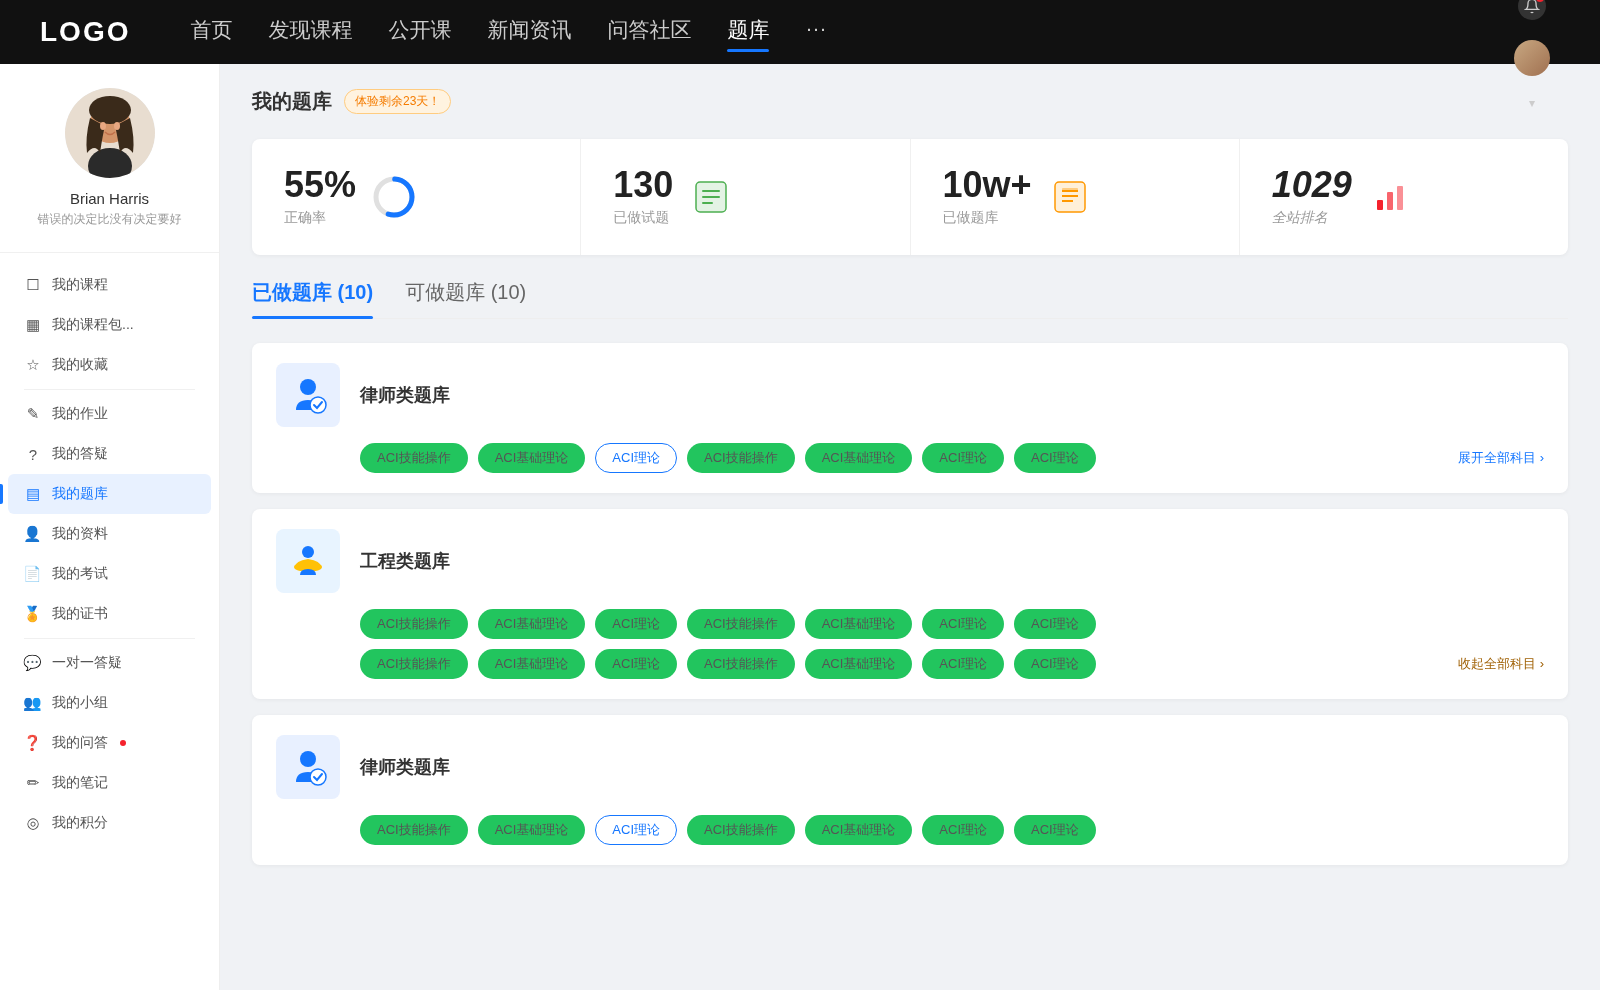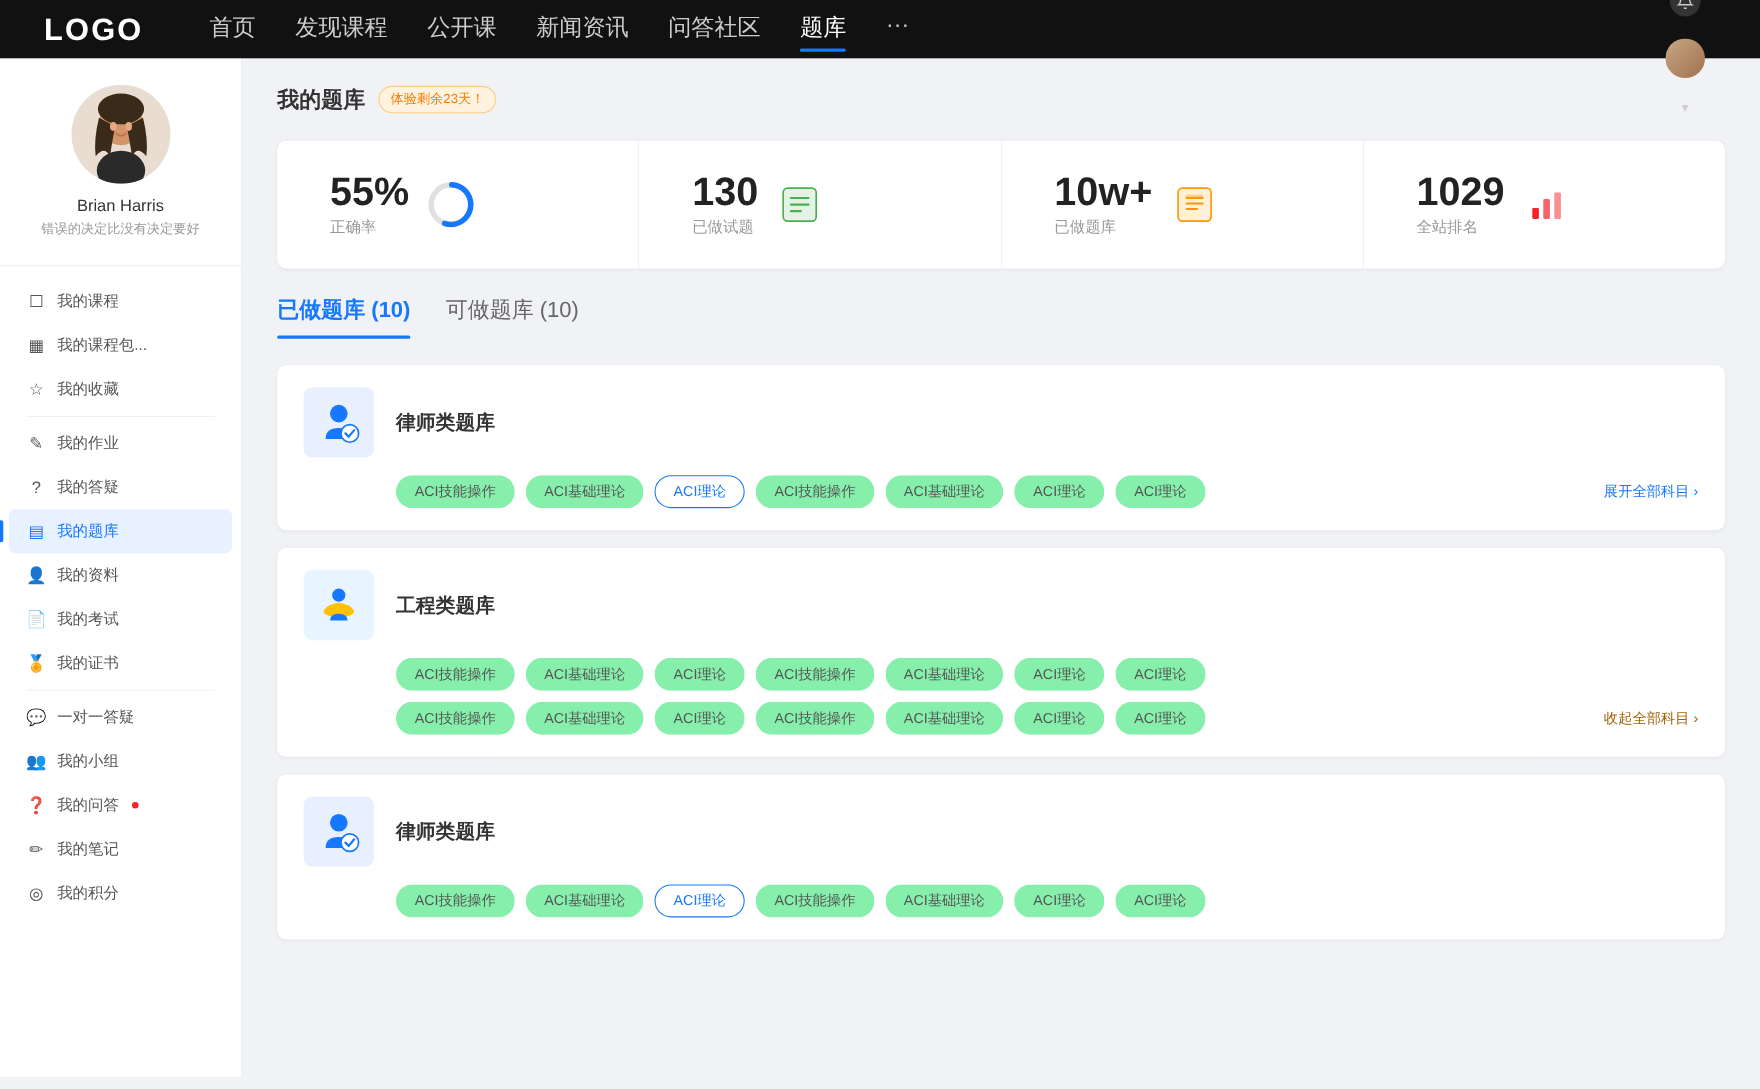--- a/index.html
+++ b/index.html
@@ -1,21 +1,21 @@
 <!DOCTYPE html>
 <html><head>
   <meta charset="utf-8">
   <style>
     * { box-sizing: border-box; margin: 0; padding: 0; }
     body { font-family: -apple-system, BlinkMacSystemFont, "PingFang SC", "Microsoft YaHei", sans-serif; background: #f0f2f5; color: #333; }
 
     
     .topnav {
       background: #111;
-      height: 53px;
+      height: 64px;
       display: flex;
       align-items: center;
       padding: 0 40px;
       color: #fff;
       position: relative;
       z-index: 10;
     }
     .topnav-logo {
       font-size: 28px;
       font-weight: bold;
@@ -207,27 +207,27 @@
     .stats-row {
       display: flex;
       background: #fff;
       border-radius: 8px;
       margin-bottom: 24px;
       overflow: hidden;
       box-shadow: 0 1px 4px rgba(0,0,0,0.05);
     }
     .stat-item {
       flex: 1;
-      padding: 28px 48px;
+      padding: 28px 32px;
       display: flex;
       align-items: center;
       gap: 16px;
       border-right: 1px solid #f0f0f0;
     }
-    .stat-item:last-child { border-right: none; }
+    .stat-item:last-child { border-right: none; font-style: italic; }
     .stat-text {}
     .stat-value {
       font-size: 36px;
       font-weight: 700;
       color: #222;
       line-height: 1;
       margin-bottom: 6px;
     }
     .stat-label {
       font-size: 14px;
@@ -295,21 +295,21 @@
       flex-wrap: wrap;
       gap: 10px;
       align-items: center;
       padding-left: 84px;
     }
     .tag {
       padding: 5px 16px;
       border-radius: 20px;
       font-size: 13px;
       color: #555;
-      background: #86efac;
+      background: #22c55e;
       cursor: pointer;
       border: 1px solid transparent;
     }
     .tag.active {
       color: #1677ff;
       border-color: #1677ff;
       background: #fff;
     }
     .expand-link {
       margin-left: auto;

